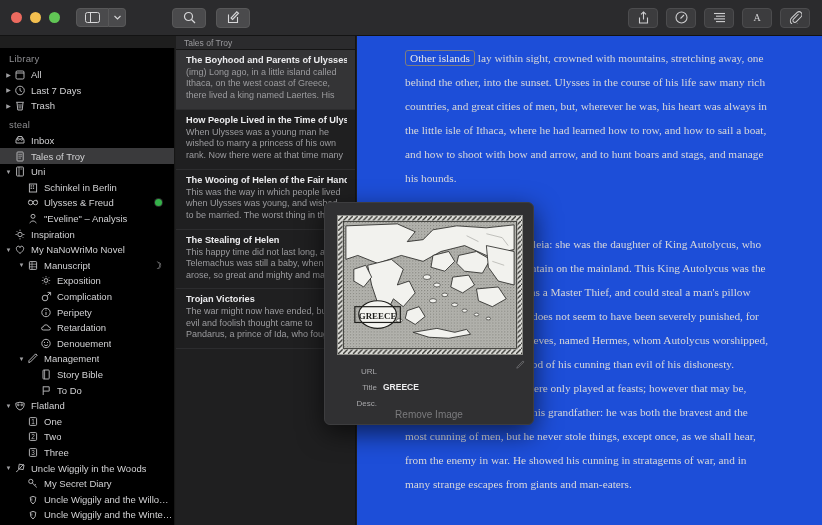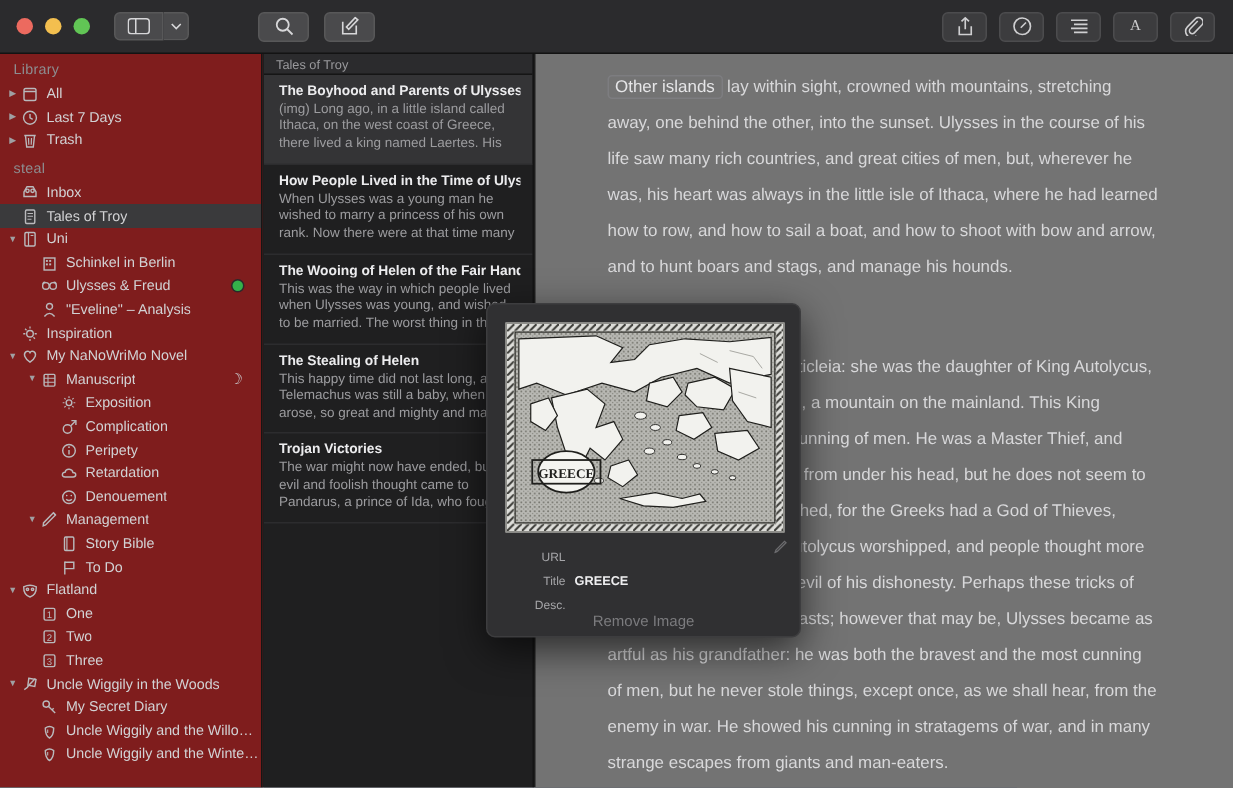--- a/index.html
+++ b/index.html
@@ -45,22 +45,22 @@
 
   .tb-mid { position: absolute; left: 172px; display: flex; gap: 10px; }
   .tb-mid .tb-btn { min-width: 34px; height: 20px; }
   .tb-right { position: absolute; right: 12px; display: flex; gap: 8px; }
   .tb-right .tb-btn { min-width: 30px; height: 20px; }
 
   svg { display: block; }
 
   
   .sidebar {
-    position: absolute; top: 36px; left: 0; width: 175px; bottom: 0;
-    background: #7f1d1d;
+    position: absolute; top: 48px; left: 0; width: 175px; bottom: 0;
+    background: #000000;
     overflow: hidden;
     border-right: 1px solid #161616;
   }
   .sb-section {
     font-size: 9.5px; color: #8d8d90; padding: 5px 0 3px 9px; letter-spacing: .2px;
   }
   .sb-row {
     display: flex; align-items: center; height: 15.6px;
     font-size: 9.5px; color: #d2d2d4; white-space: nowrap;
     position: relative;
@@ -103,22 +103,23 @@
     white-space: nowrap; overflow: hidden;
   }
   .card-body {
     font-size: 9px; color: #9c9c9f; line-height: 11.4px;
     max-height: 35px; overflow: hidden;
   }
 
   
   .editor {
     position: absolute; top: 36px; left: 357px; right: 0; bottom: 0;
-    background: #737373;
+    background: #1d4ed8;
     overflow: hidden;
+    font-family: Liberation Serif, serif;
   }
   .ed-inner { padding: 0 50px 0 48px; }
   .ed-p {
     font-size: 11.3px; line-height: 24px; color: #d8d8da;
     margin-top: 12px;
   }
   .ed-p.first { margin-top: 10px; }
   .selected-phrase {
     border: 1px solid #7d7d80; border-radius: 3px;
     padding: 1px 4px; color: #e6e6e8;

